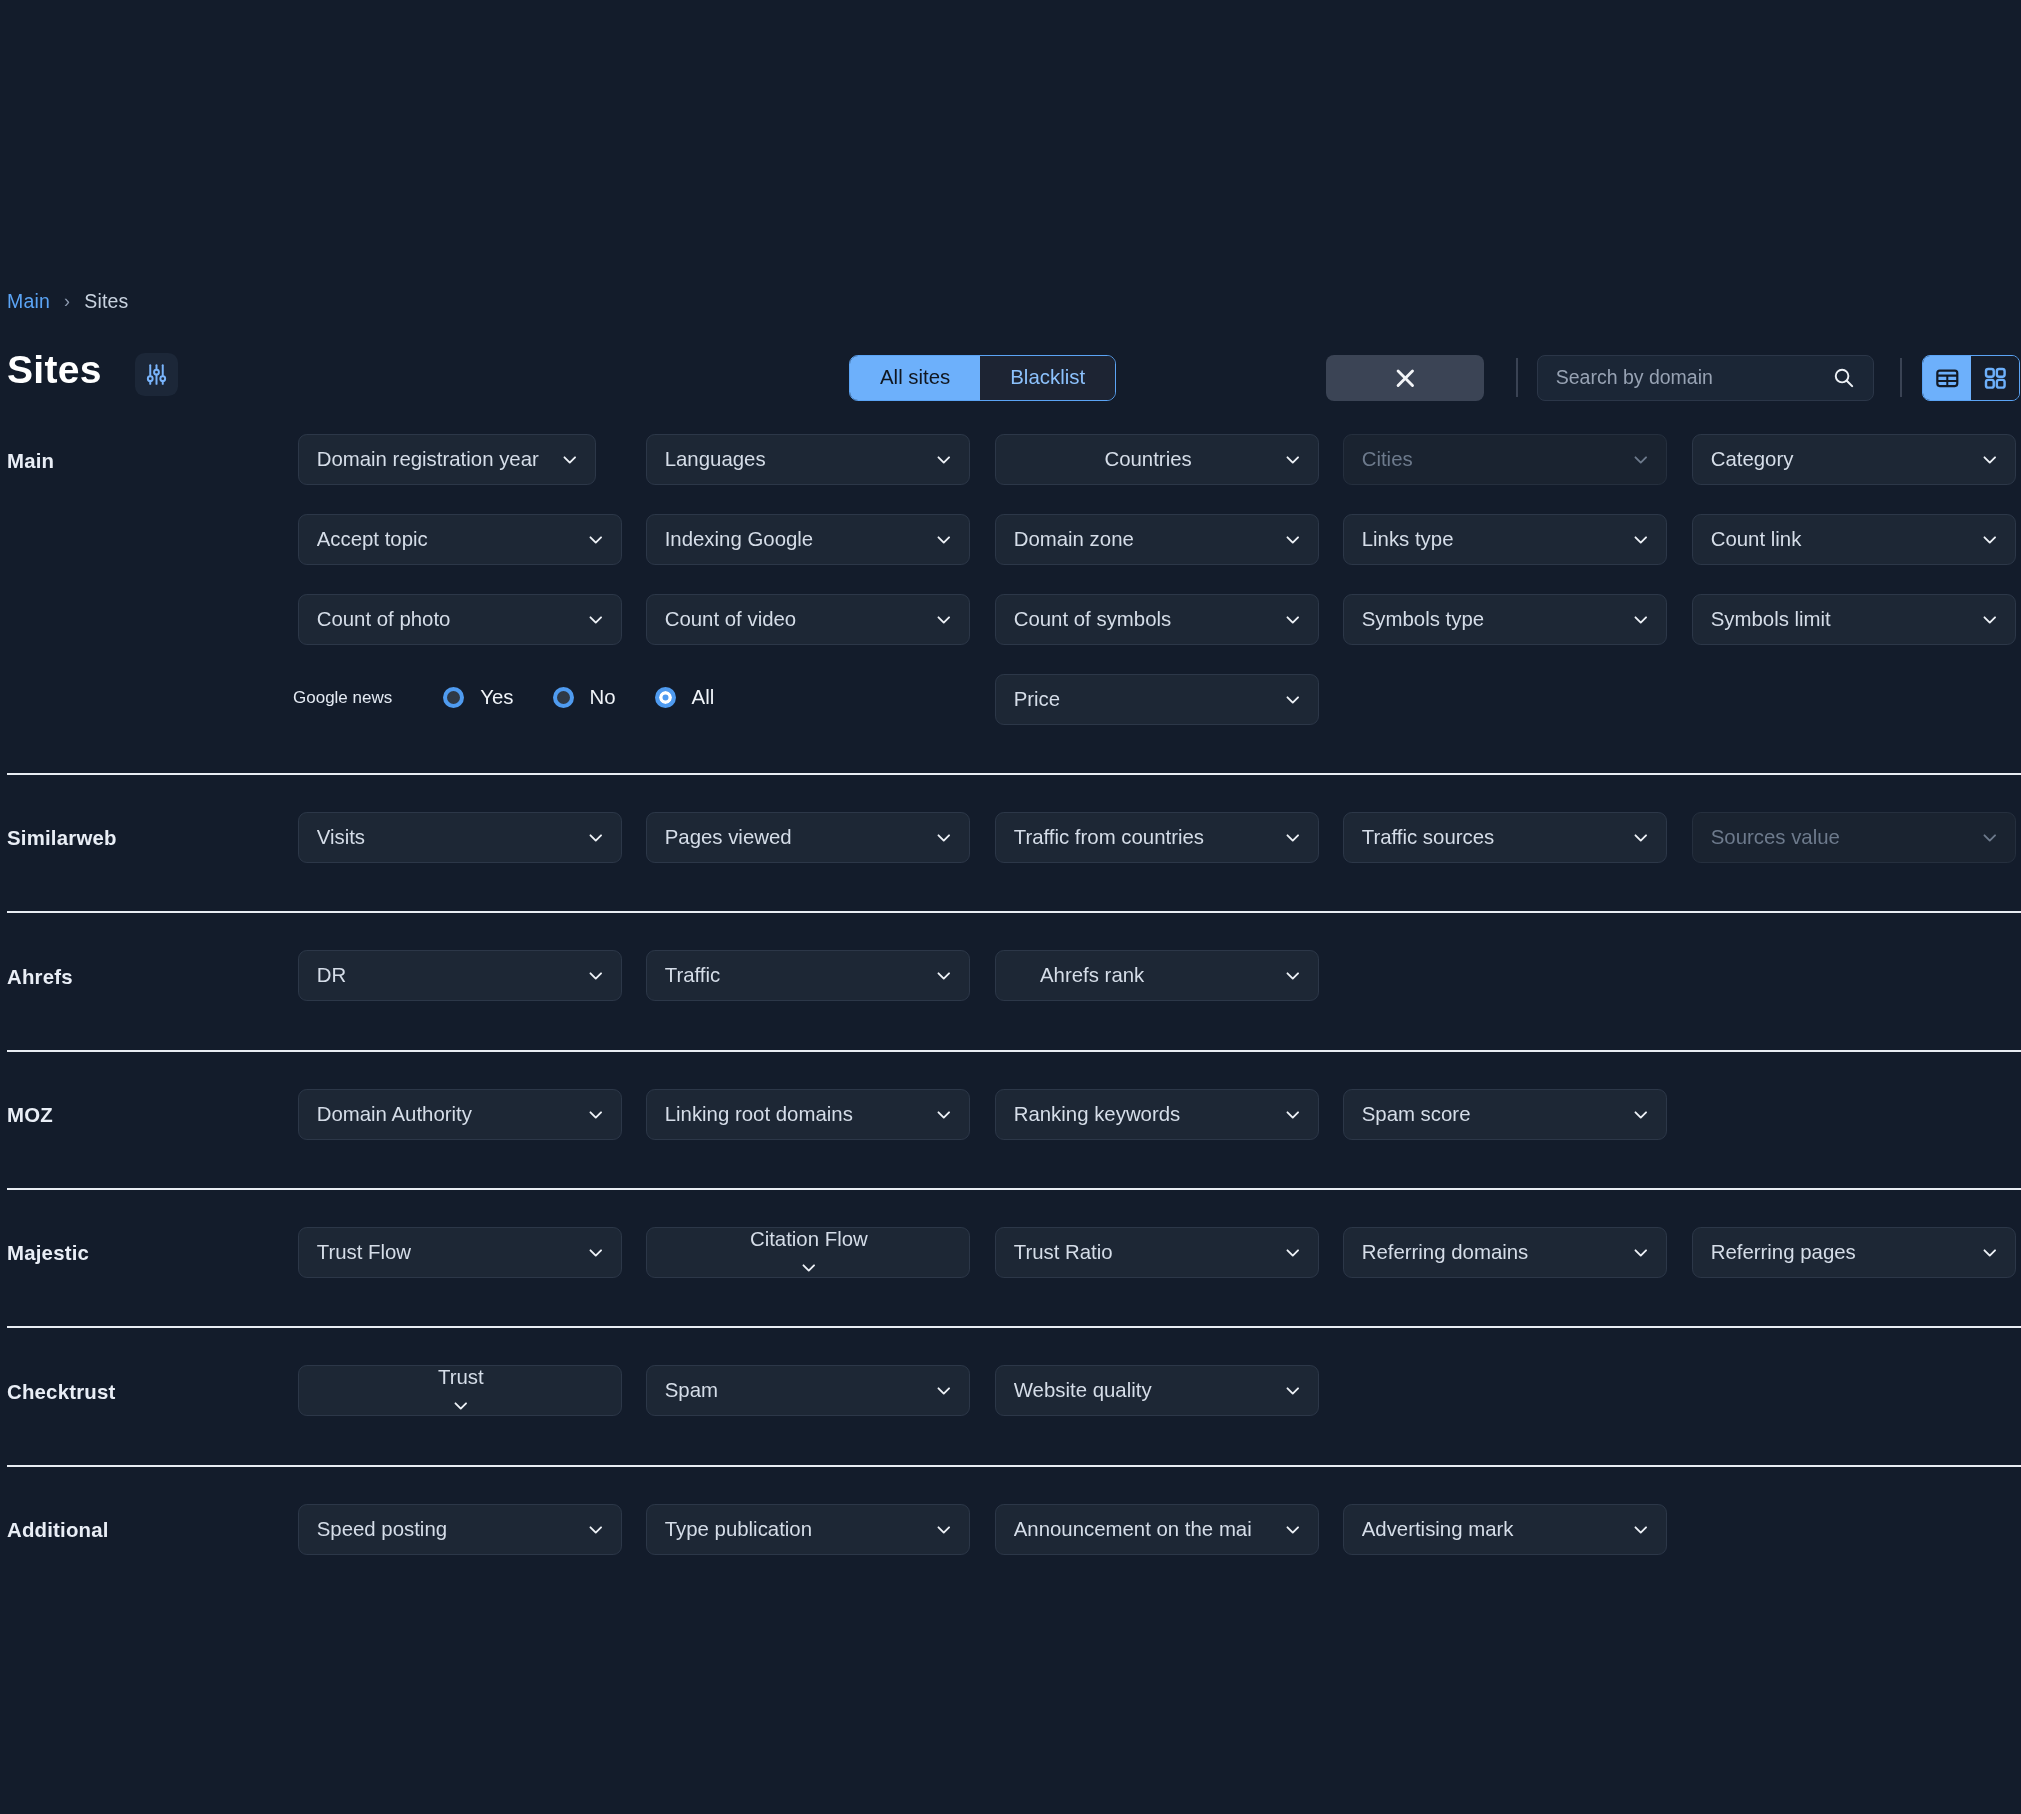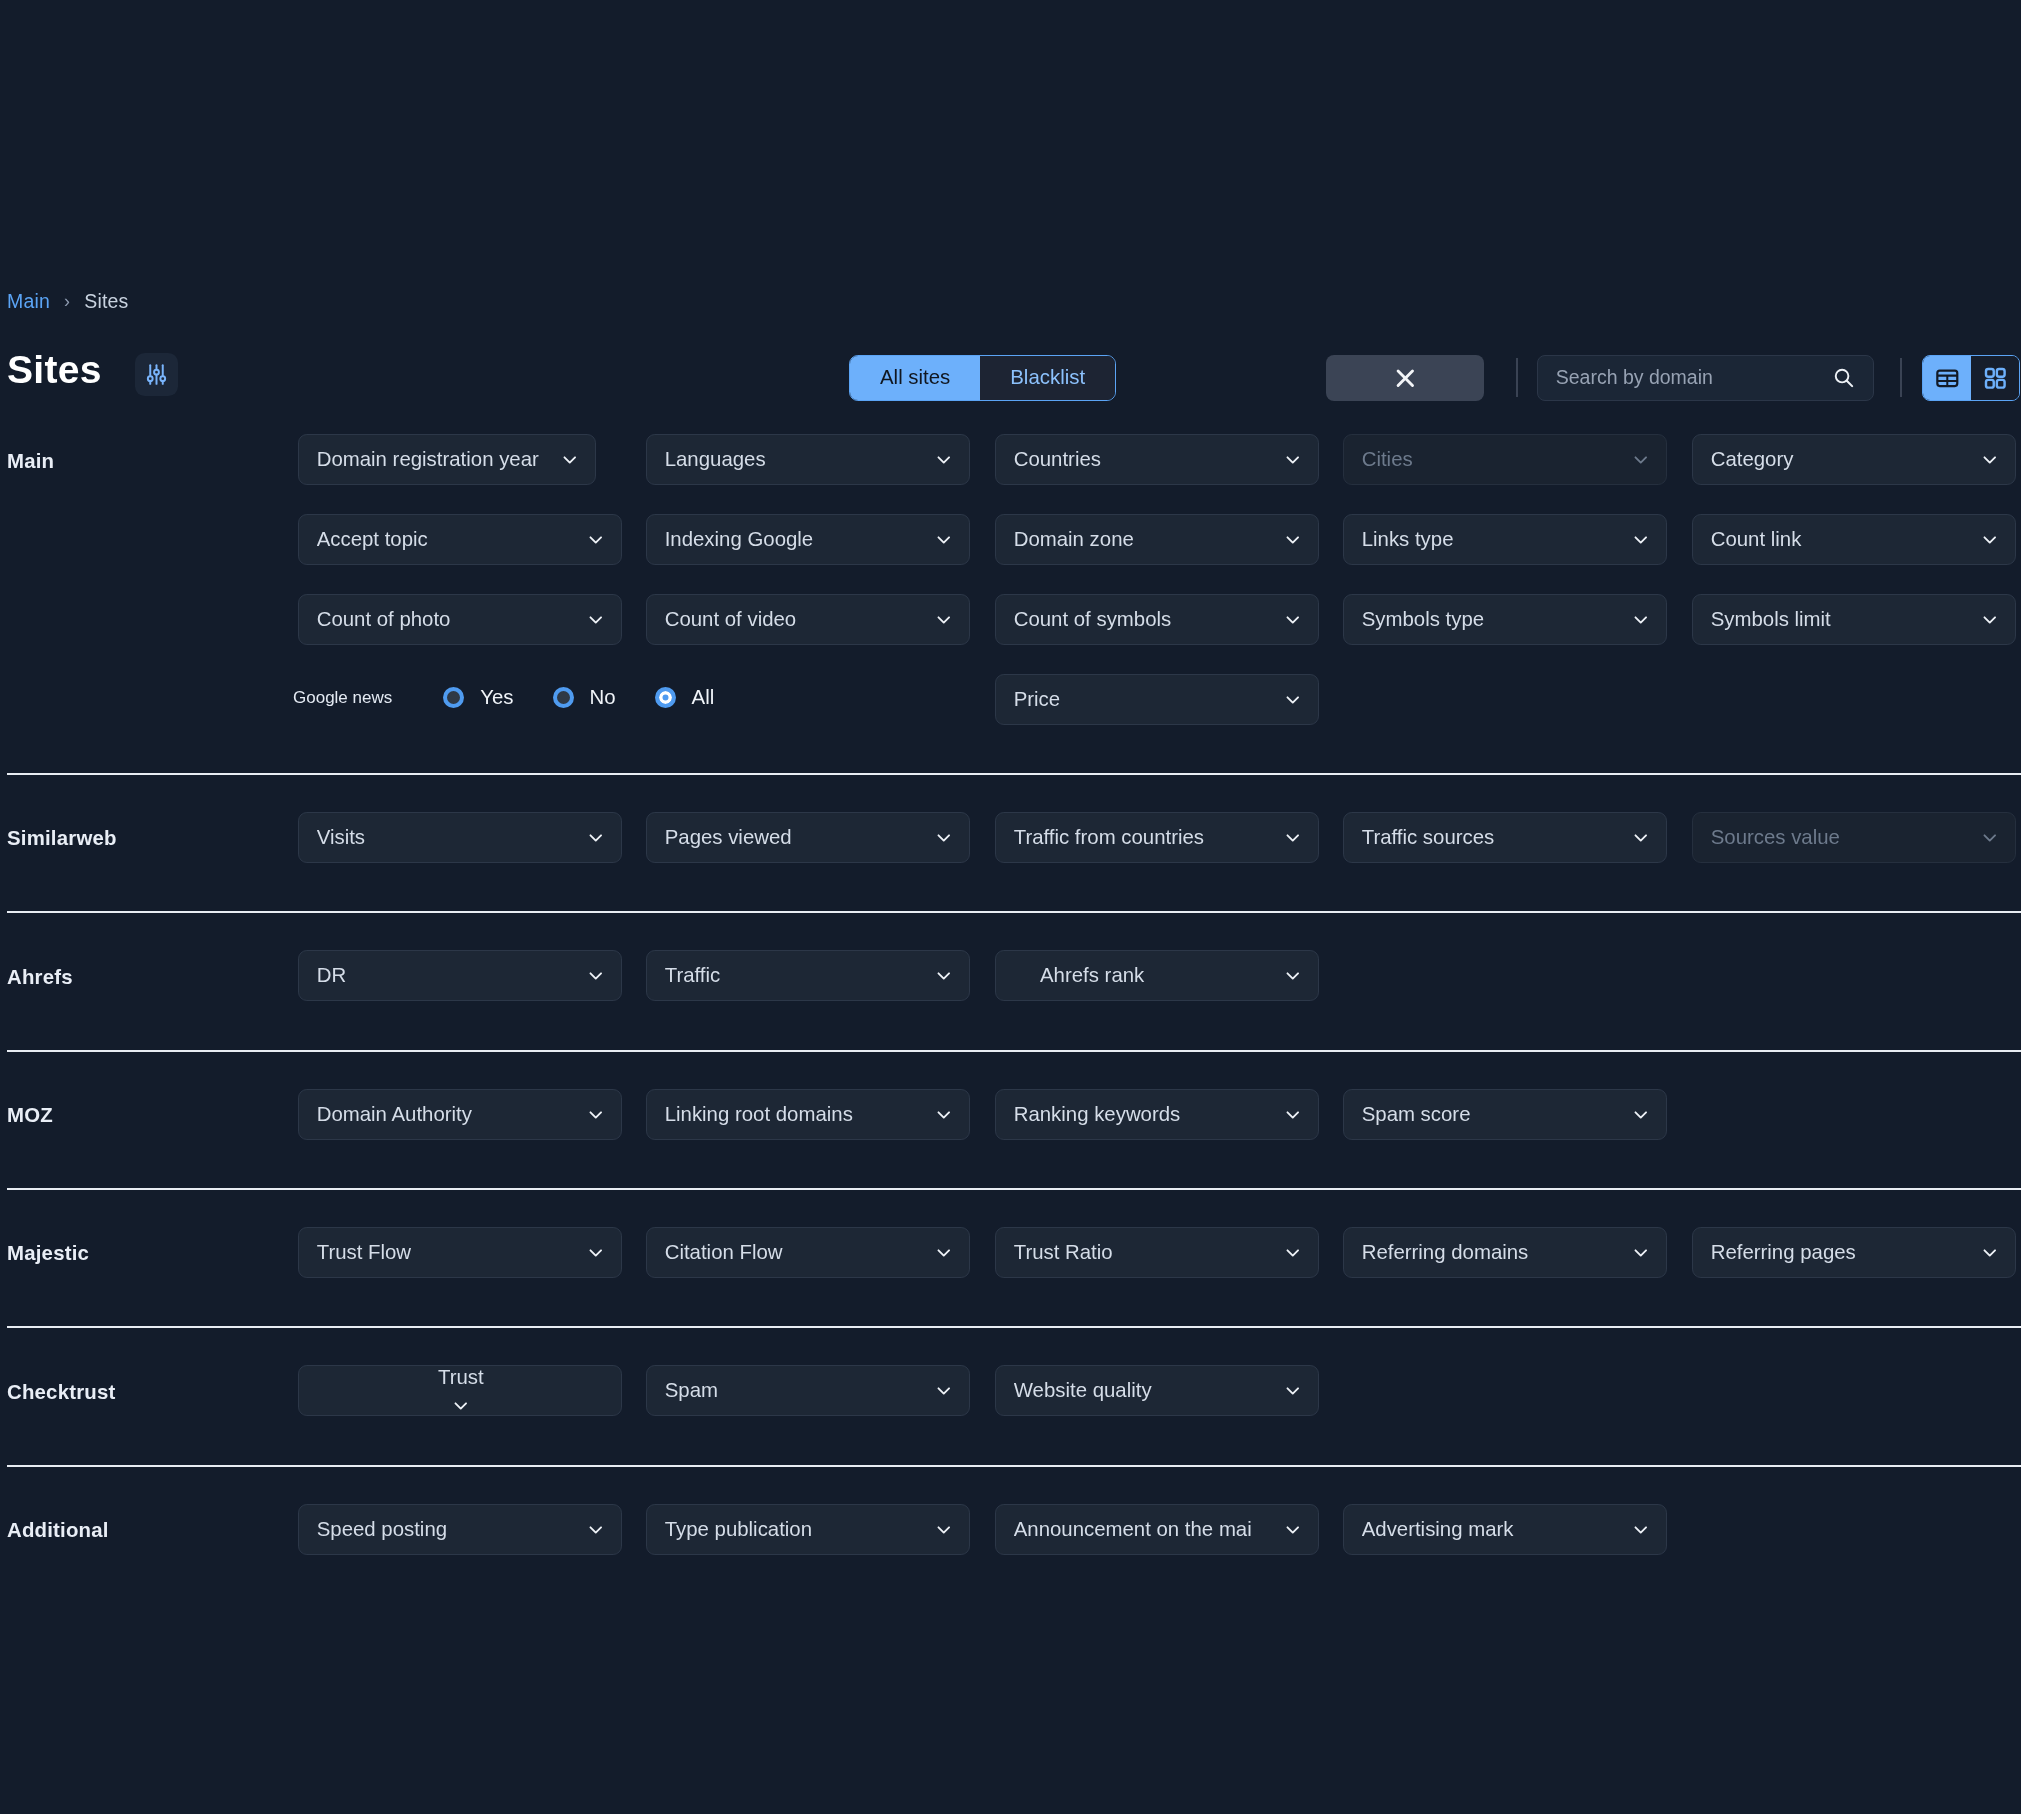--- a/index.html
+++ b/index.html
@@ -219,21 +219,21 @@
           <svg class="chev" viewBox="0 0 24 24">
             <polyline points="5.5,9 12,15.5 18.5,9" fill="none" stroke="#eef2f7" stroke-width="2.3" stroke-linecap="round" stroke-linejoin="round"></polyline>
           </svg>
         </div>
         <div class="dd" style="left: 646px; top: 434px; width: 324px;">
           <span class="dd-label">Languages</span>
           <svg class="chev" viewBox="0 0 24 24">
             <polyline points="5.5,9 12,15.5 18.5,9" fill="none" stroke="#eef2f7" stroke-width="2.3" stroke-linecap="round" stroke-linejoin="round"></polyline>
           </svg>
         </div>
-        <div class="dd" style="left: 995px; top: 434px; width: 324px;">
+        <div class="dd" style="left: 995px; top: 434px; width: 324px; text-align: center;">
           <span class="dd-label">Countries</span>
           <svg class="chev" viewBox="0 0 24 24">
             <polyline points="5.5,9 12,15.5 18.5,9" fill="none" stroke="#eef2f7" stroke-width="2.3" stroke-linecap="round" stroke-linejoin="round"></polyline>
           </svg>
         </div>
         <div class="dd disabled" style="left: 1343px; top: 434px; width: 324px;">
           <span class="dd-label">Cities</span>
           <svg class="chev" viewBox="0 0 24 24">
             <polyline points="5.5,9 12,15.5 18.5,9" fill="none" stroke="#6d7a8c" stroke-width="2.3" stroke-linecap="round" stroke-linejoin="round"></polyline>
           </svg>
@@ -412,21 +412,21 @@
         <div class="sec-label" style="top: 1104px;">MOZ</div>
       </div>
       <div class="hr" style="top: 1188px;"></div>
       <div class="section">
         <div class="dd" style="left: 298px; top: 1227px; width: 324px;">
           <span class="dd-label">Trust Flow</span>
           <svg class="chev" viewBox="0 0 24 24">
             <polyline points="5.5,9 12,15.5 18.5,9" fill="none" stroke="#eef2f7" stroke-width="2.3" stroke-linecap="round" stroke-linejoin="round"></polyline>
           </svg>
         </div>
-        <div class="dd" style="left: 646px; top: 1227px; width: 324px;">
+        <div class="dd" style="left: 646px; top: 1227px; width: 324px; flex-direction: column;">
           <span class="dd-label">Citation Flow</span>
           <svg class="chev" viewBox="0 0 24 24">
             <polyline points="5.5,9 12,15.5 18.5,9" fill="none" stroke="#eef2f7" stroke-width="2.3" stroke-linecap="round" stroke-linejoin="round"></polyline>
           </svg>
         </div>
         <div class="dd" style="left: 995px; top: 1227px; width: 324px;">
           <span class="dd-label">Trust Ratio</span>
           <svg class="chev" viewBox="0 0 24 24">
             <polyline points="5.5,9 12,15.5 18.5,9" fill="none" stroke="#eef2f7" stroke-width="2.3" stroke-linecap="round" stroke-linejoin="round"></polyline>
           </svg>

